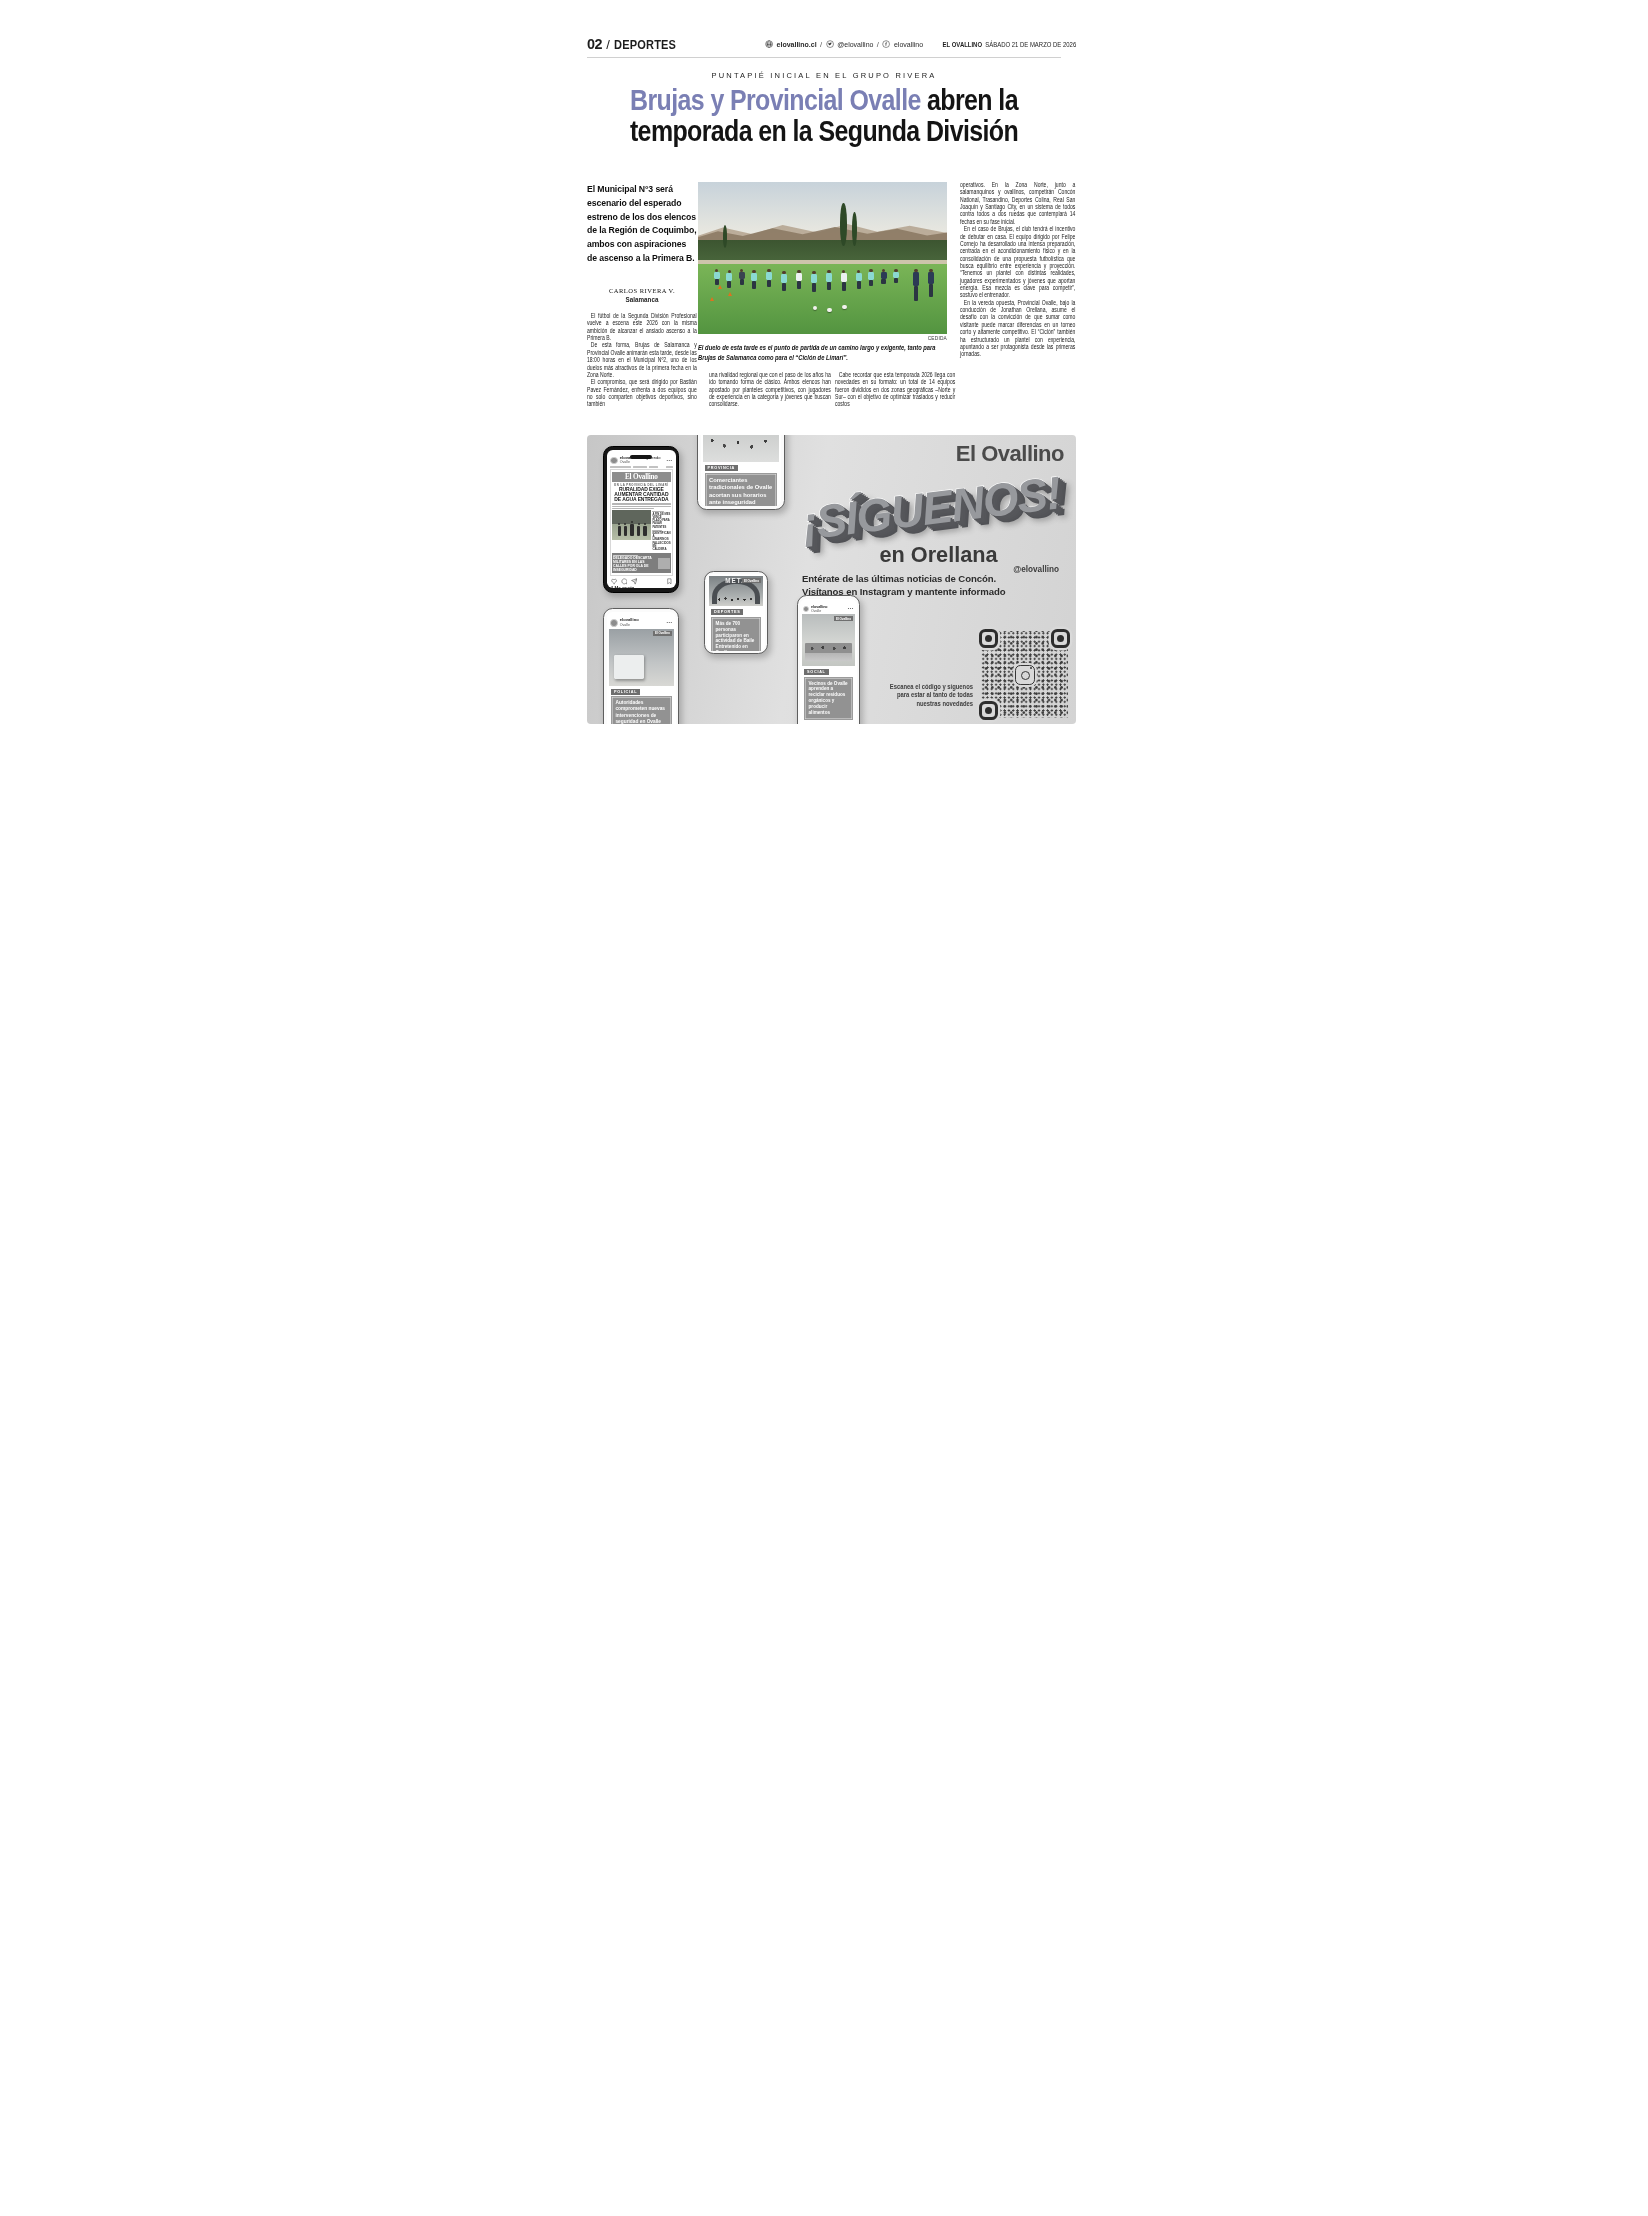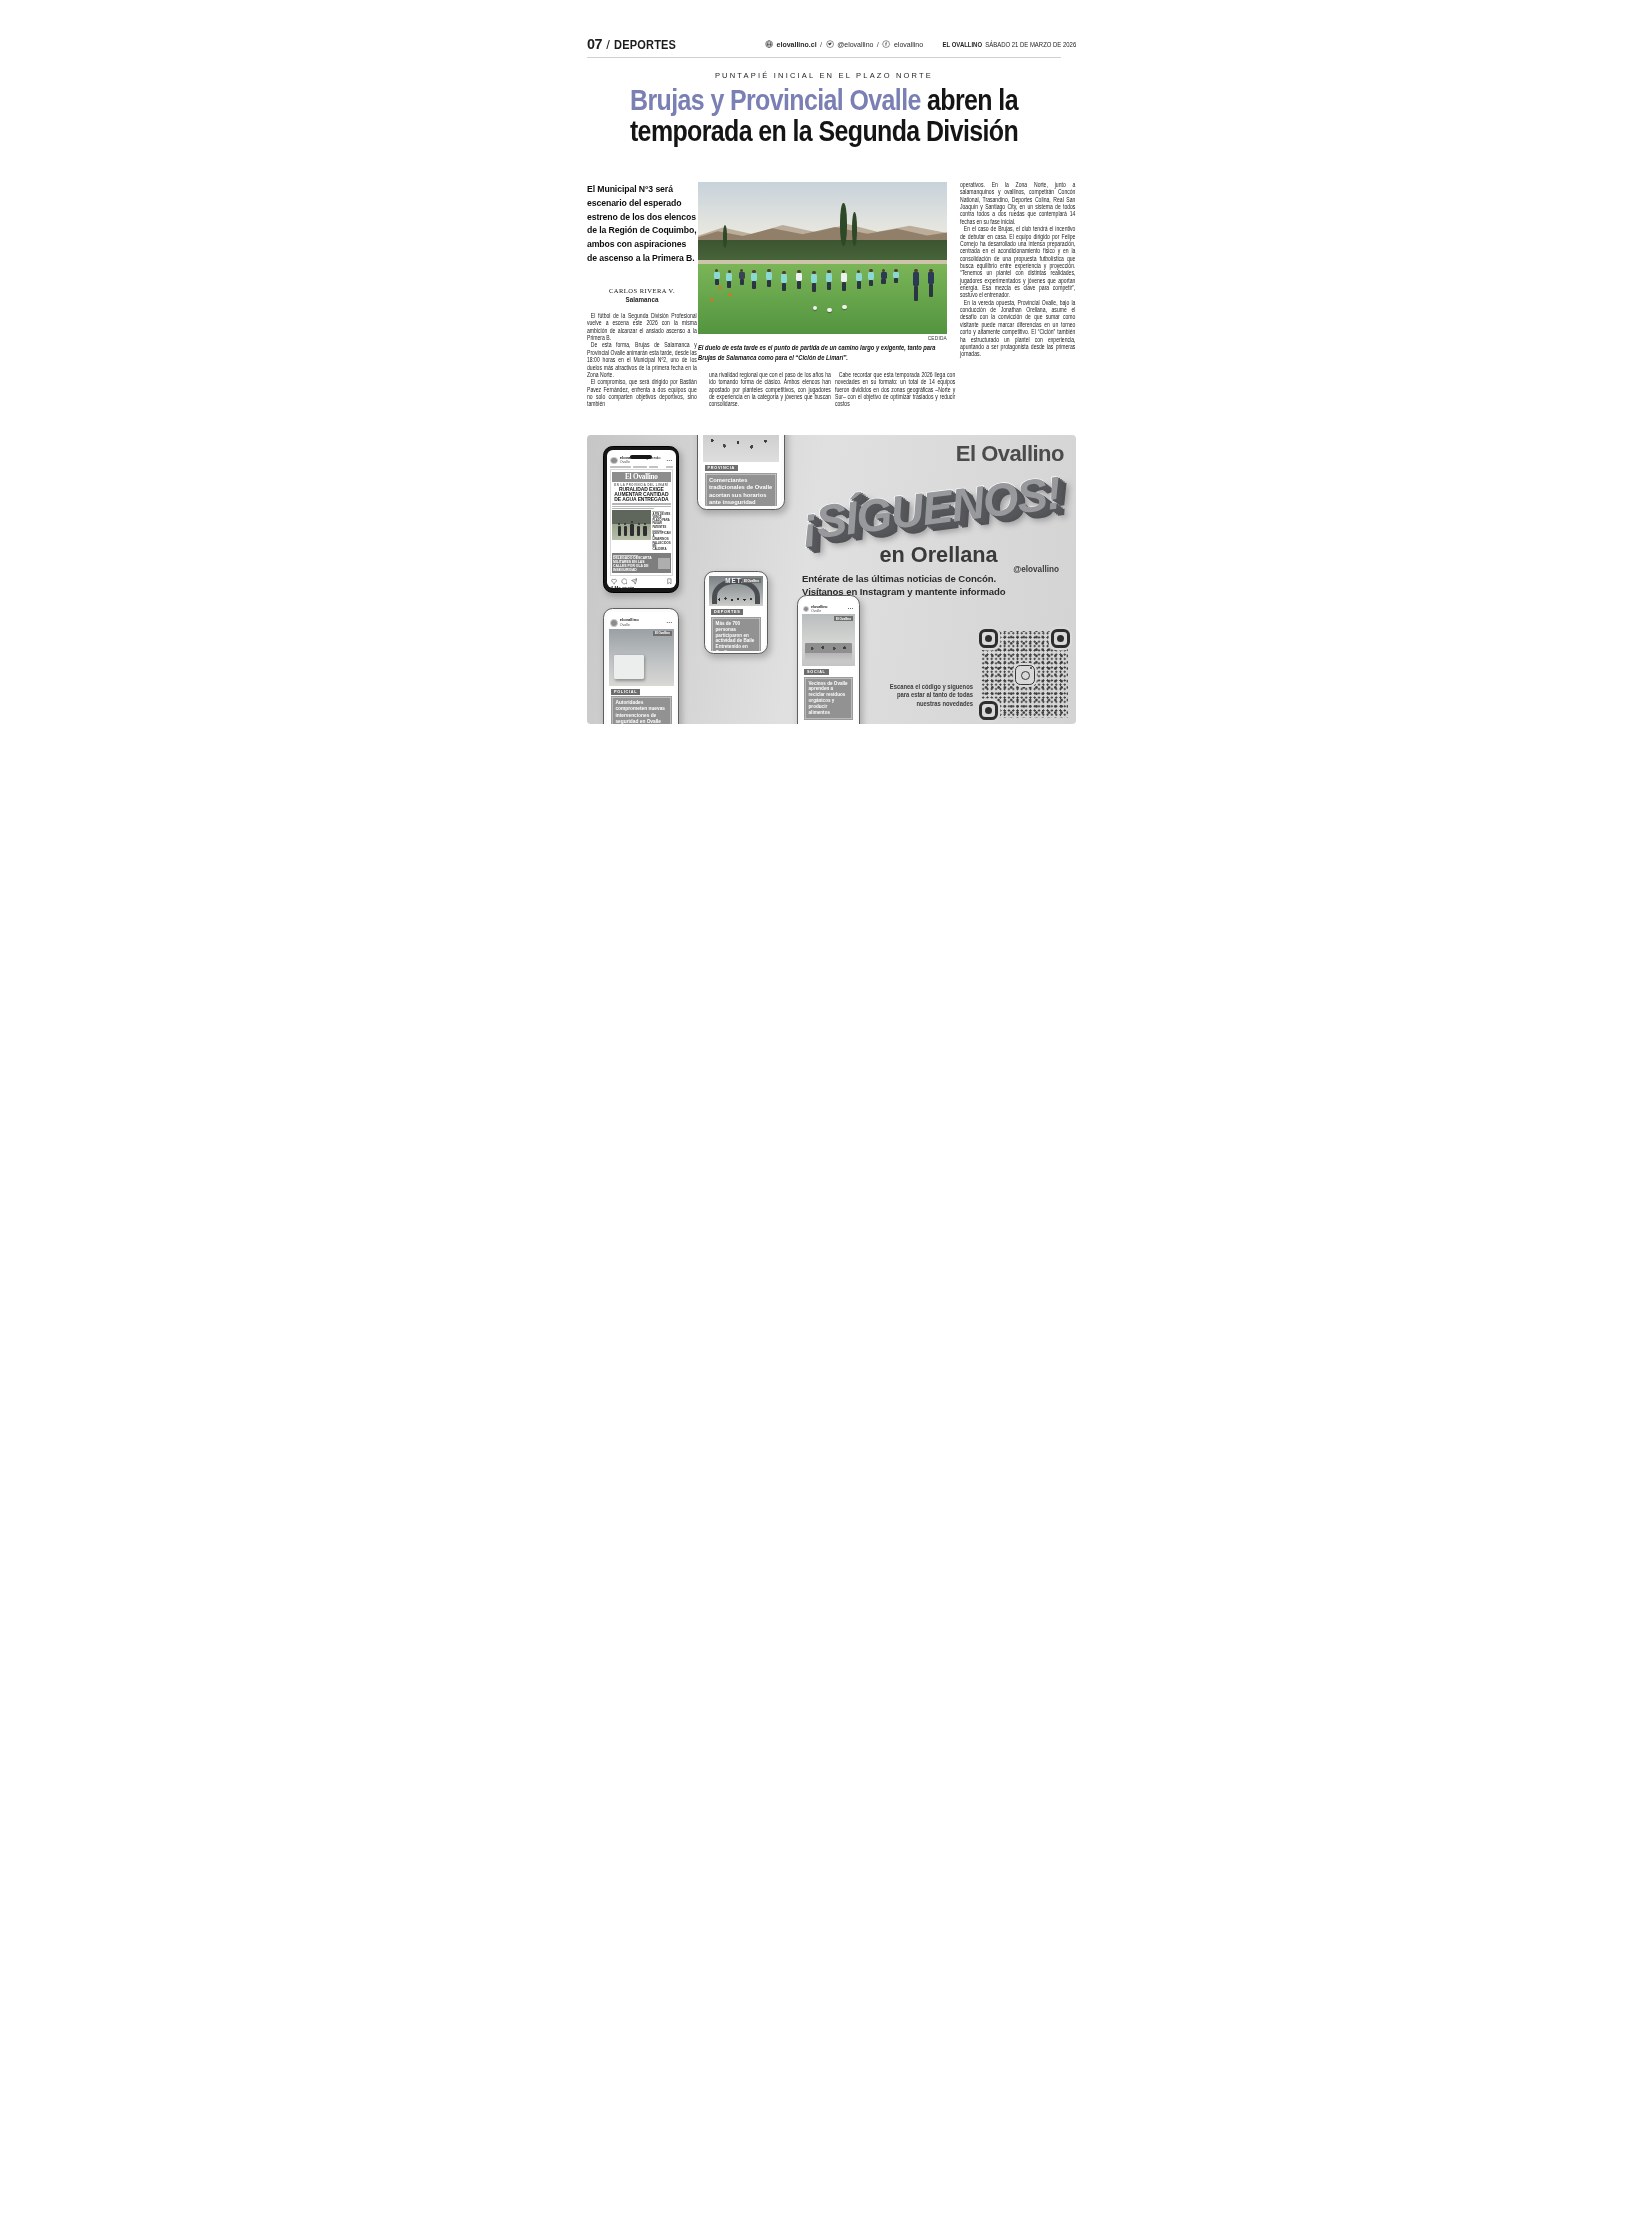--- a/index.html
+++ b/index.html
@@ -136,21 +136,21 @@
   .panel { margin:1.4px 1.9px 0; background:#929292; color:#fdfdfd; font-weight:700; padding:2.9px 3.4px; line-height:1.3; box-shadow:inset 0 0 0 0.5px rgba(255,255,255,.75); border:1px solid #9b9b9b; }
   .p12 { font-size:5.8px; } .p10 { font-size:4.8px; } .p95 { font-size:4.6px; }
 </style>
 </head>
 <body>
 
 <div class="page">
 
   <header class="ph">
     <div class="ph-left">
-      <span class="pnum">07</span><span class="slash">/</span><span class="sect cond">DEPORTES</span>
+      <span class="pnum">02</span><span class="slash">/</span><span class="sect cond">DEPORTES</span>
     </div>
     <div class="ph-center">
       <span class="hicon">
         <svg viewBox="0 0 24 24" style="font-size:14.5px">
             <circle cx="12" cy="12" r="10"></circle>
             <ellipse cx="12" cy="12" rx="4.5" ry="10"></ellipse>
             <path d="M2.5 9h19M2.5 15h19"></path>
             <text x="12" y="13.5" font-size="6" text-anchor="middle" fill="#2a2a2a" stroke="none" font-weight="bold">www</text>
           </svg>
       </span>
@@ -171,21 +171,21 @@
           </svg>
       </span>
       <span>elovallino</span>
     </div>
     <div class="ph-right">
       <span class="condr"><span class="mast">EL OVALLINO</span><span class="pdate">SÁBADO 21 DE MARZO DE 2026</span></span>
     </div>
   </header>
   <div class="rule"></div>
 
-  <div class="kicker">PUNTAPIÉ INICIAL EN EL PLAZO NORTE</div>
+  <div class="kicker">PUNTAPIÉ INICIAL EN EL GRUPO RIVERA</div>
   <h1 class="headline">
     <span class="hl-accent">Brujas y Provincial Ovalle</span><span> abren la</span><br>
     <span>temporada en la Segunda División</span>
   </h1>
 
   <p class="deckcol">El Municipal N°3 será escenario del esperado estreno de los dos elencos de la Región de Coquimbo, ambos con aspiraciones de ascenso a la Primera B.</p>
   <div class="by">CARLOS RIVERA V.</div>
   <div class="dl">Salamanca</div>
 
   <div class="bodycol c1">

